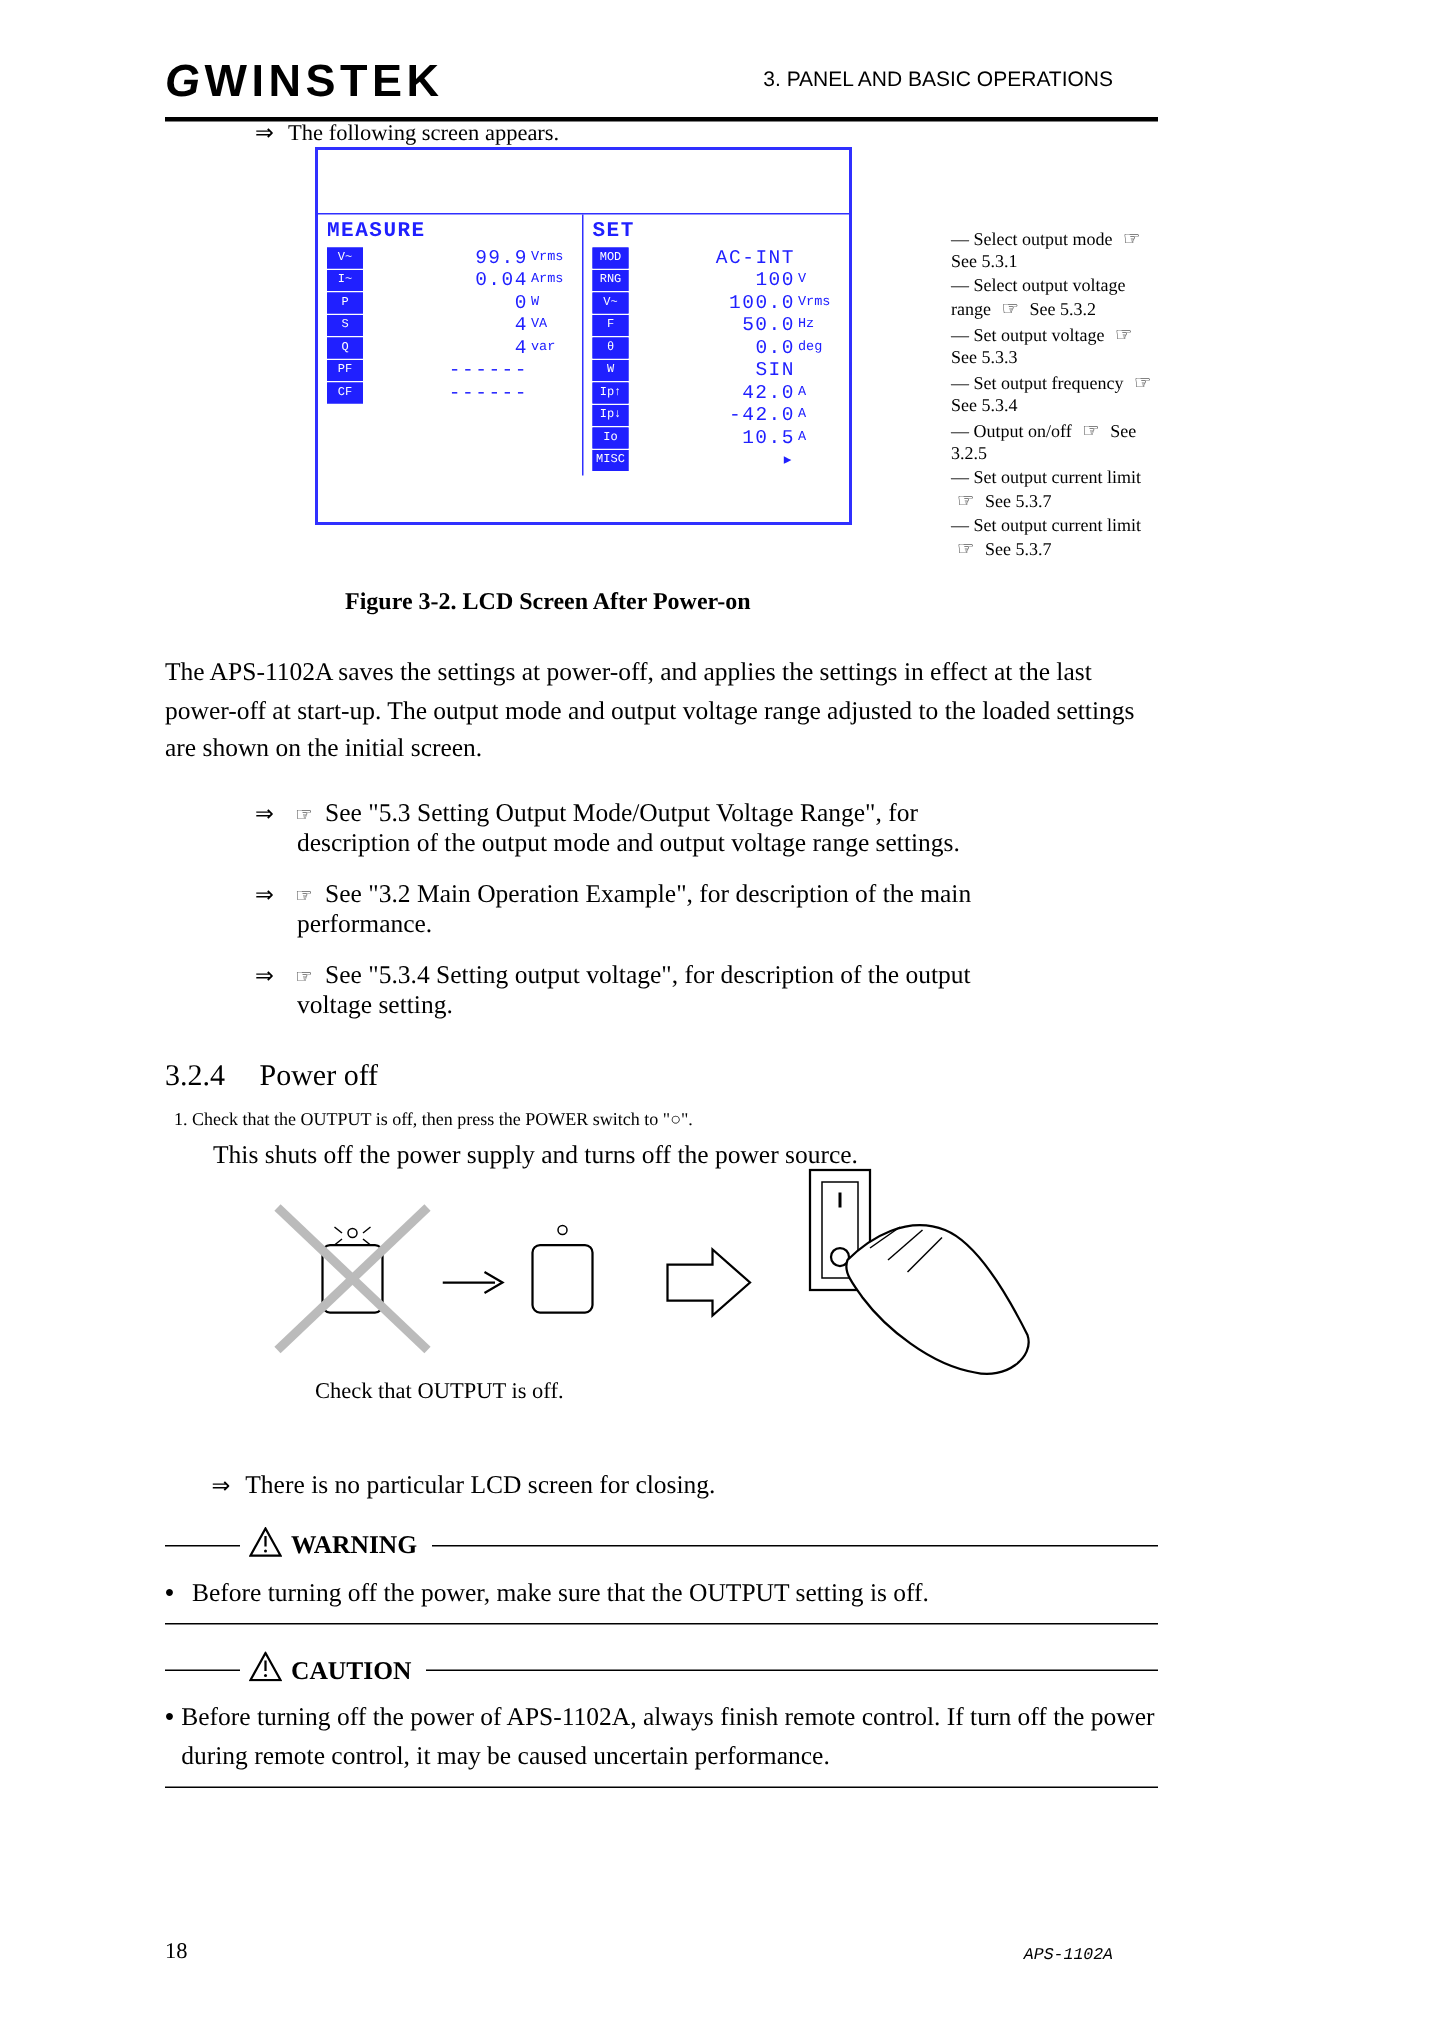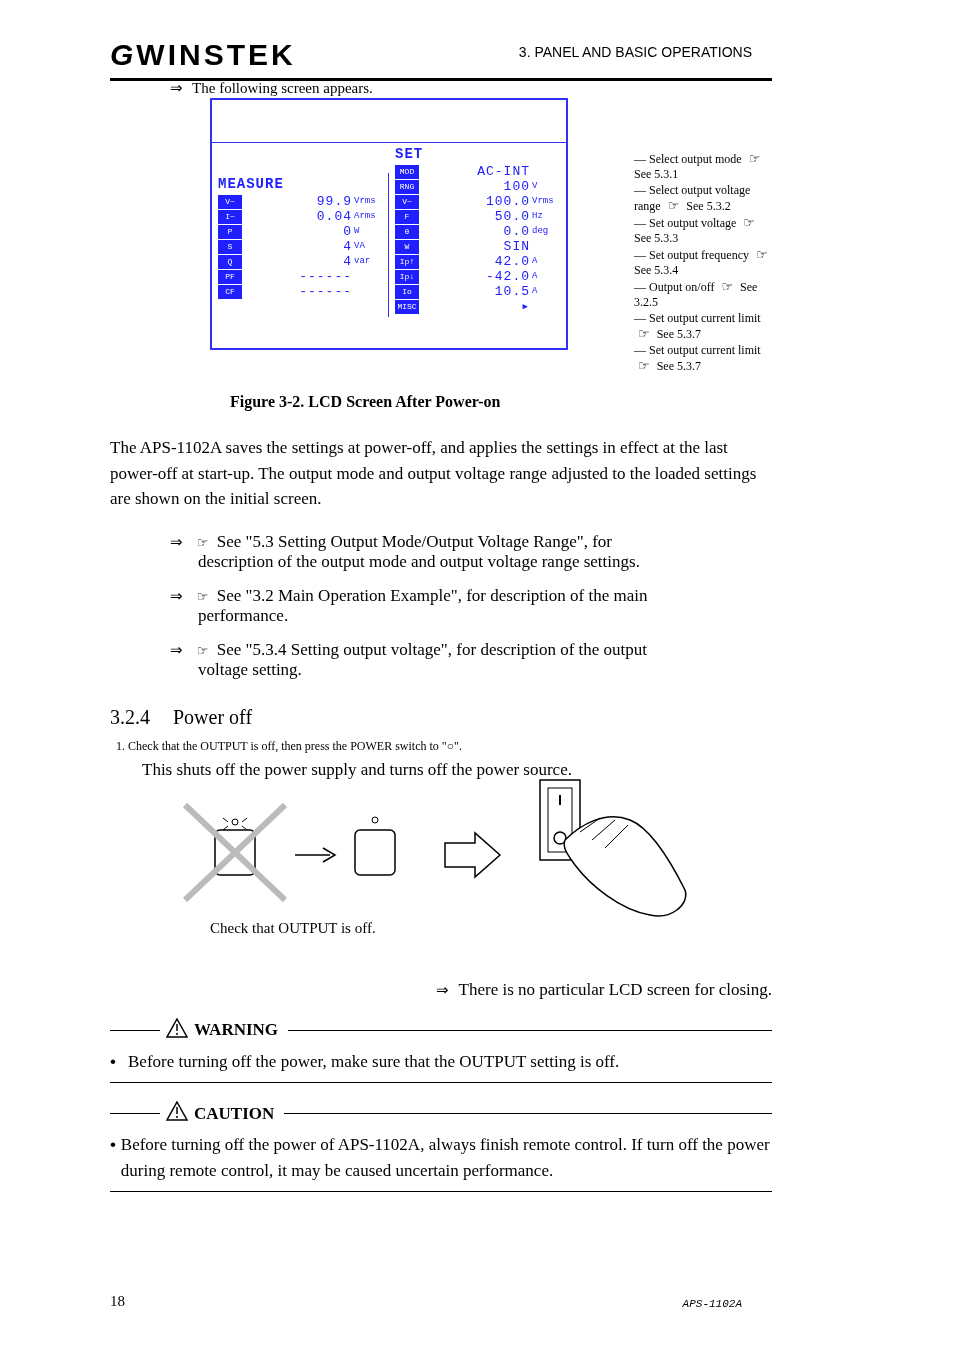--- a/index.html
+++ b/index.html
@@ -24,21 +24,21 @@
     font-weight: 900;
     font-size: 30px;
     letter-spacing: 3px;
     border-bottom: 3px solid #000;
     padding-bottom: 6px;
     margin-bottom: 12px;
   }
   .logo .g { font-style: italic; }
   .header-sub {
     position: absolute;
-    right: 100px;
+    right: 110px;
     top: 44px;
     font-family: Arial, Helvetica, sans-serif;
     font-size: 14px;
   }
 
   .arrow-ind { font-family: Arial, Helvetica, sans-serif; font-size: 15px; padding-right: 6px; }
   .fig-text { font-size: 15px; }
 
   .screen-wrap {
     position: relative;
@@ -55,21 +55,21 @@
     color: #2020ff;
   }
   .lcd-top { height: 42px; border-bottom: 1px solid #3030ff; }
   .lcd-body { display: flex; }
   .lcd-col {
     width: 50%;
     padding: 3px 6px 3px 6px;
     box-sizing: border-box;
     font-size: 13px;
   }
-  .lcd-col.left { border-right: 1px solid #3030ff; margin-top: 30px; }
+  .lcd-col.left { border-right: 1px solid #3030ff; }
   .lcd-h { font-weight: bold; letter-spacing: 1px; margin-bottom: 2px; font-size: 14px; }
   .lcd-row { display: flex; align-items: center; height: 15px; line-height: 15px; }
   .lcd-tag {
     display: inline-block;
     width: 22px; height: 12px;
     border: 1px solid #2020ff;
     font-size: 8px;
     line-height: 12px;
     text-align: center;
     margin-right: 4px;
@@ -118,21 +118,20 @@
   .off-illus {
     position: relative;
     height: 200px;
     margin: 0 0 0 40px;
   }
   .off-illus svg { position:absolute; }
 
   .note-line {
     margin-left: 31px;
     font-size: 17px;
-    text-align: right;
   }
 
   .hr-admon {
     display:flex; align-items:center; margin: 18px 0 6px 0;
   }
   .hr-admon .rule-l { border-top:1px solid #000; width: 50px; margin-right:6px; }
   .hr-admon .tri {
     display:inline-block;
   }
   .hr-admon .label { font-weight:bold; margin: 0 10px 0 6px; font-size:17px; }

